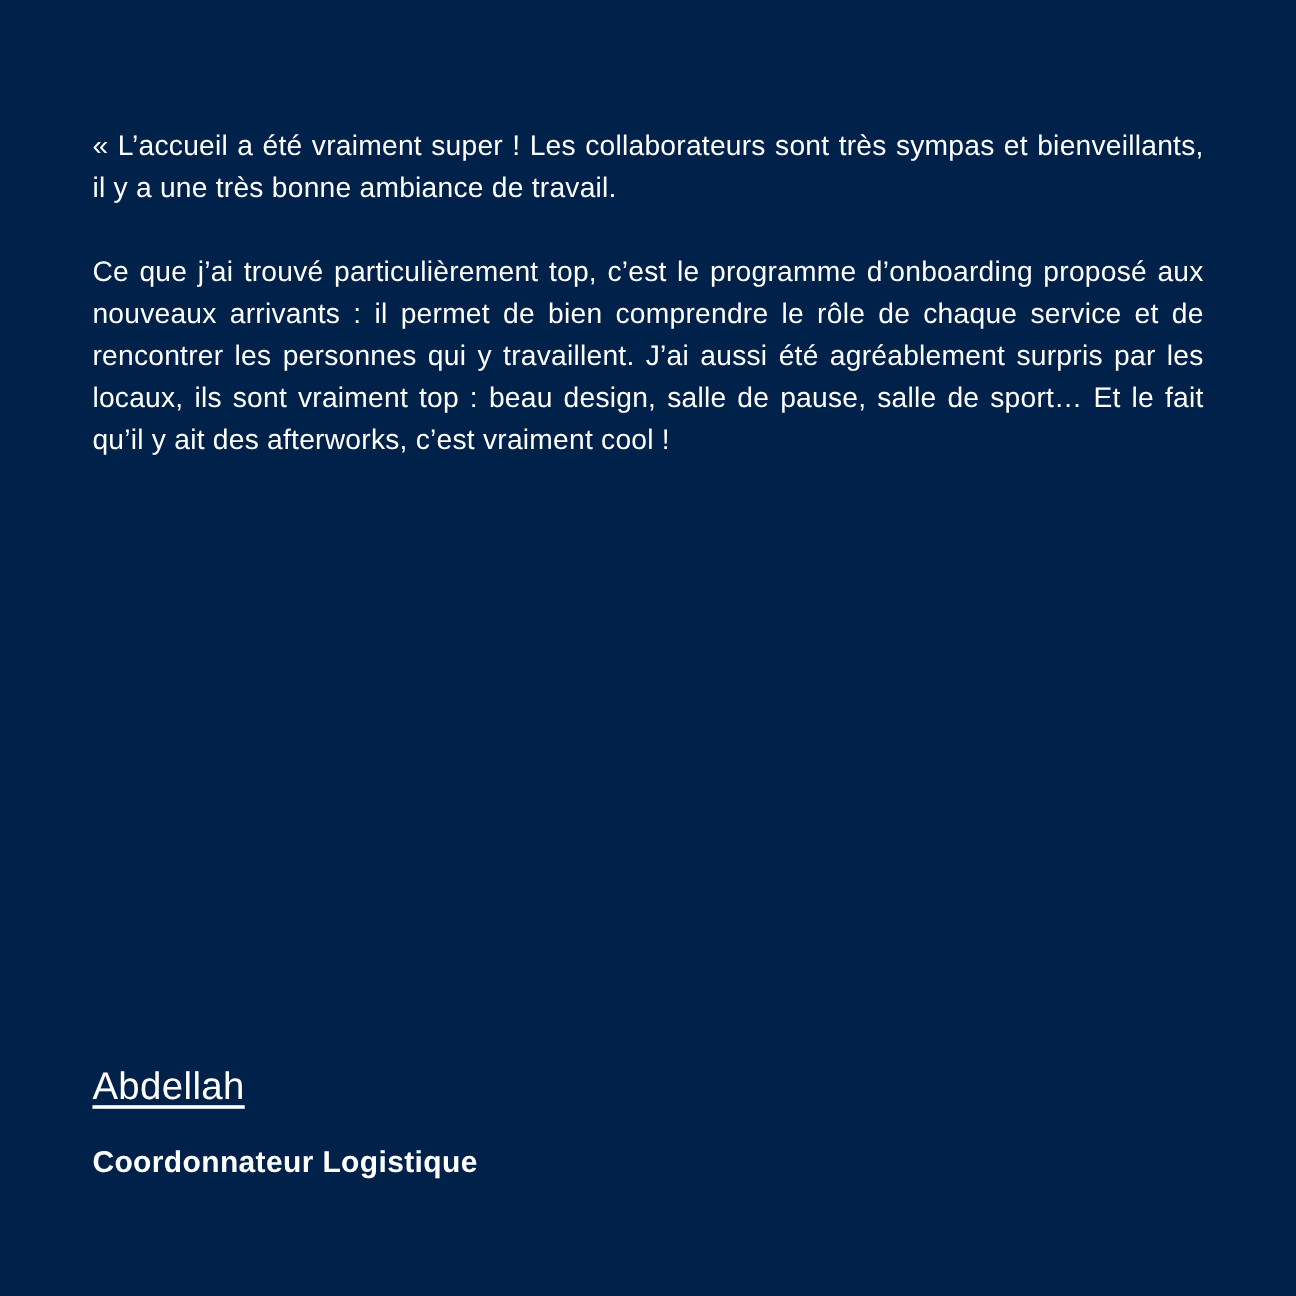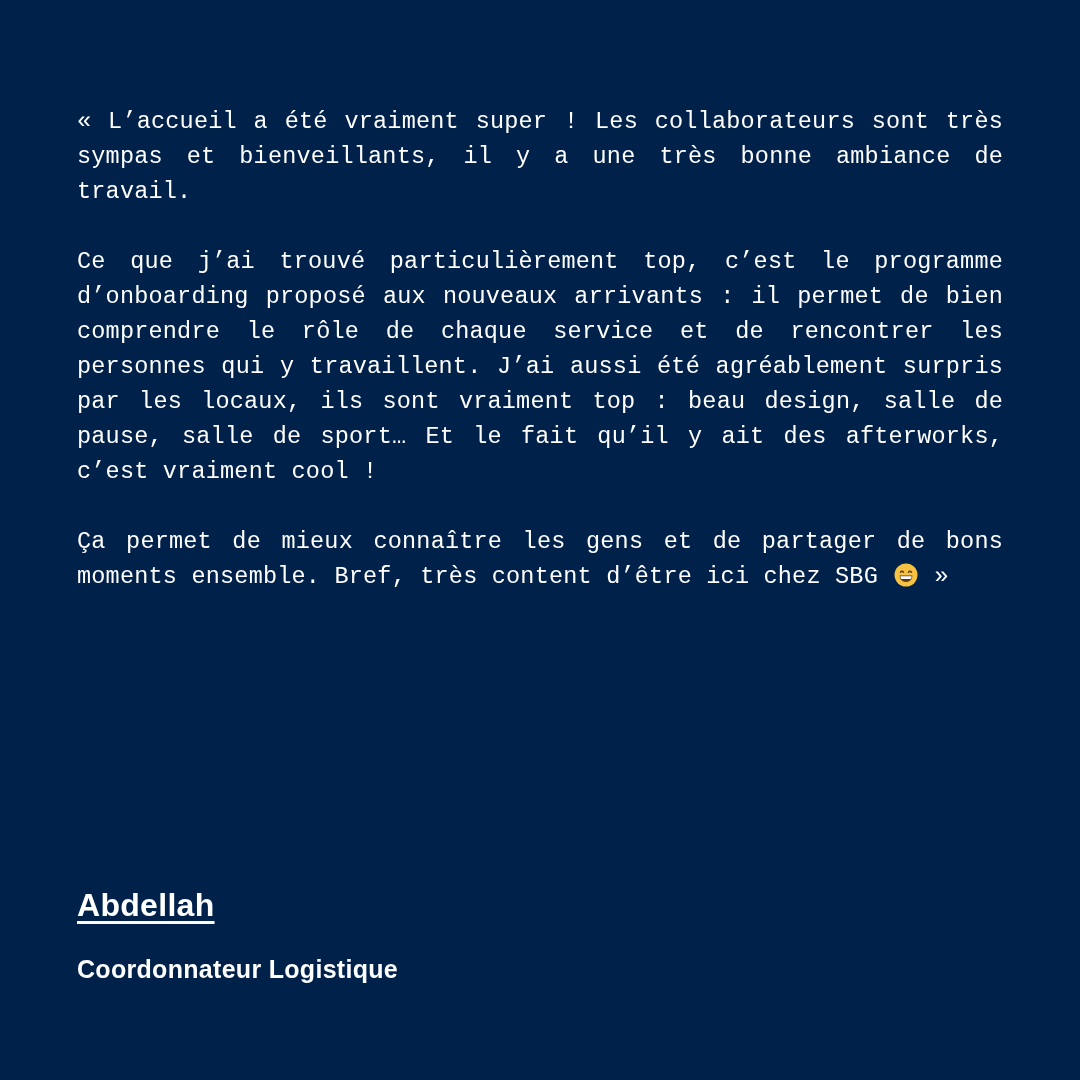--- a/index.html
+++ b/index.html
@@ -21,40 +21,39 @@
       top: 104px;
       width: 926px;
     }
     .quote-paragraph {
       margin: 0 0 35px 0;
       font-size: 23.5px;
       line-height: 35px;
       text-align: justify;
       letter-spacing: 0.2px;
       font-weight: 400;
-      font-family: Liberation Mono, monospace;
     }
     .quote-paragraph:last-child {
       margin-bottom: 0;
     }
     .emoji {
       display: inline-block;
       width: 24px;
       height: 24px;
       vertical-align: -4px;
       margin: 0 2px;
     }
     .author-block {
       position: absolute;
       left: 77px;
       top: 884px;
     }
     .author-name {
       font-size: 32px;
-      font-weight: 700;
+      font-weight: 400;
       line-height: 42px;
       text-decoration: underline;
       text-decoration-thickness: 3px;
       text-underline-offset: 5px;
       margin: 0;
       letter-spacing: 0.3px;
     }
     .author-role {
       font-size: 25px;
       font-weight: 700;
@@ -62,25 +61,18 @@
       margin: 26px 0 0 0;
       letter-spacing: 0.3px;
     }
   </style>
 </head>
 <body>
 
 <div class="quote-block">
   <p class="quote-paragraph">« L’accueil a été vraiment super ! Les collaborateurs sont très sympas et bienveillants, il y a une très bonne ambiance de travail.</p>
   <p class="quote-paragraph">Ce que j’ai trouvé particulièrement top, c’est le programme d’onboarding proposé aux nouveaux arrivants : il permet de bien comprendre le rôle de chaque service et de rencontrer les personnes qui y travaillent. J’ai aussi été agréablement surpris par les locaux, ils sont vraiment top : beau design, salle de pause, salle de sport… Et le fait qu’il y ait des afterworks, c’est vraiment cool !</p>
-  <p class="quote-paragraph"><span>Ça permet de mieux connaître les gens et de partager de bons moments ensemble. Bref, très content d’être ici chez SBG</span> <svg class="emoji" viewBox="0 0 24 24">
-        <circle cx="12" cy="12" r="11.5" fill="#F5C242"></circle>
-        <path d="M6.5 9.2 Q8 7.4 9.5 9.2" stroke="#5A3A10" stroke-width="1.4" fill="none" stroke-linecap="round"></path>
-        <path d="M14.5 9.2 Q16 7.4 17.5 9.2" stroke="#5A3A10" stroke-width="1.4" fill="none" stroke-linecap="round"></path>
-        <path d="M5.5 12.5 H18.5 Q18 19 12 19 Q6 19 5.5 12.5 Z" fill="#5A3A10"></path>
-        <path d="M6.3 13.2 H17.7 Q17.5 15.4 16.6 16 H7.4 Q6.5 15.4 6.3 13.2 Z" fill="#FFFFFF"></path>
-      </svg> <span>»</span></p>
 </div>
 
 <div class="author-block">
   <p class="author-name">Abdellah</p>
   <p class="author-role">Coordonnateur Logistique</p>
 </div>
 
 </body></html>

